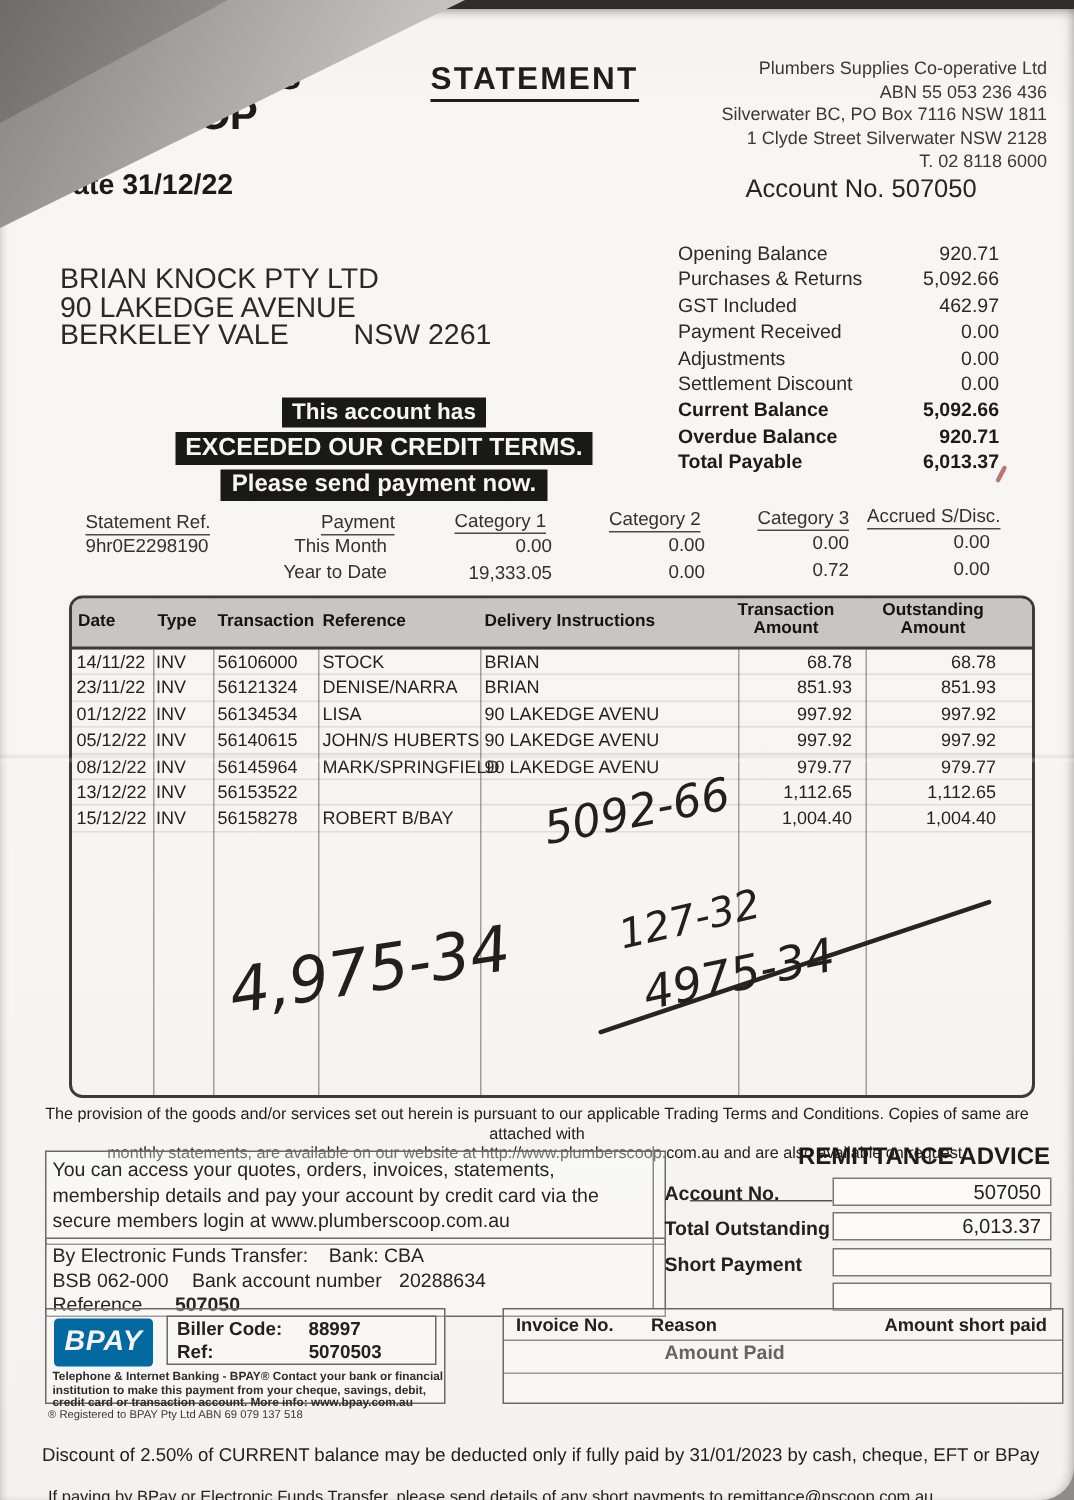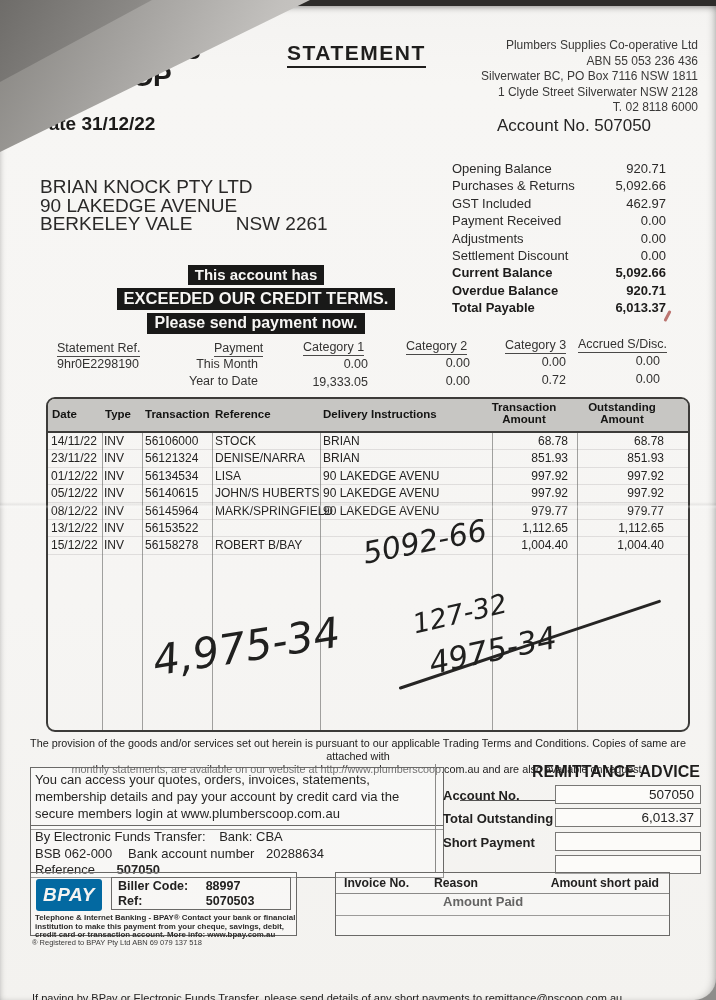--- a/index.html
+++ b/index.html
@@ -312,25 +312,26 @@
 
   <div class="abs rem-label" style="left:443px;top:788px;">Account No.</div>
   <div class="rem-box" style="top:785px;">507050</div>
   <div class="abs rem-label" style="left:443px;top:811px;">Total Outstanding $</div>
   <div class="rem-box" style="top:808px;">6,013.37</div>
   <div class="abs rem-label" style="left:443px;top:835px;">Short Payment</div>
   <div class="rem-box" style="top:832px;"></div>
   <div class="abs rem-label" style="left:443px;top:894px;">Amount Paid</div>
   <div class="rem-box" style="top:855px;"></div>
 
-  <div class="abs boxed" style="left:335px;top:872px;width:333px;height:62px;background:rgba(255,255,255,.3);">
+  <div class="abs boxed" style="left:335px;top:872px;width:333px;height:62px;background:rgba(255,255,255,.3);padding-left:39px;">
     <div class="abs" style="left:0;top:20px;right:0;height:1px;background:#8b8a88;"></div>
     <div class="abs" style="left:0;top:42px;right:0;height:1px;background:#9c9b99;"></div>
     <span class="abs inv-h" style="left:8px;top:3px;">Invoice No.</span>
     <span class="abs inv-h" style="left:98px;top:3px;">Reason</span>
     <span class="abs inv-h" style="right:10px;top:3px;">Amount short paid</span>
   </div>
 
   <div class="abs foot1" style="left:32px;top:948px;">If paying by BPay or Electronic Funds Transfer, please send details of any short payments to remittance@pscoop.com.au</div>
+  <div class="abs foot2" style="left:28px;top:963px;">Discount of 2.50% of CURRENT balance may be deducted only if fully paid by 31/01/2023 by cash, cheque, EFT or BPay</div>
 
   <div id="fold-light"></div>
   <div id="fold-dark"></div>
 </div>
 
 </body></html>

